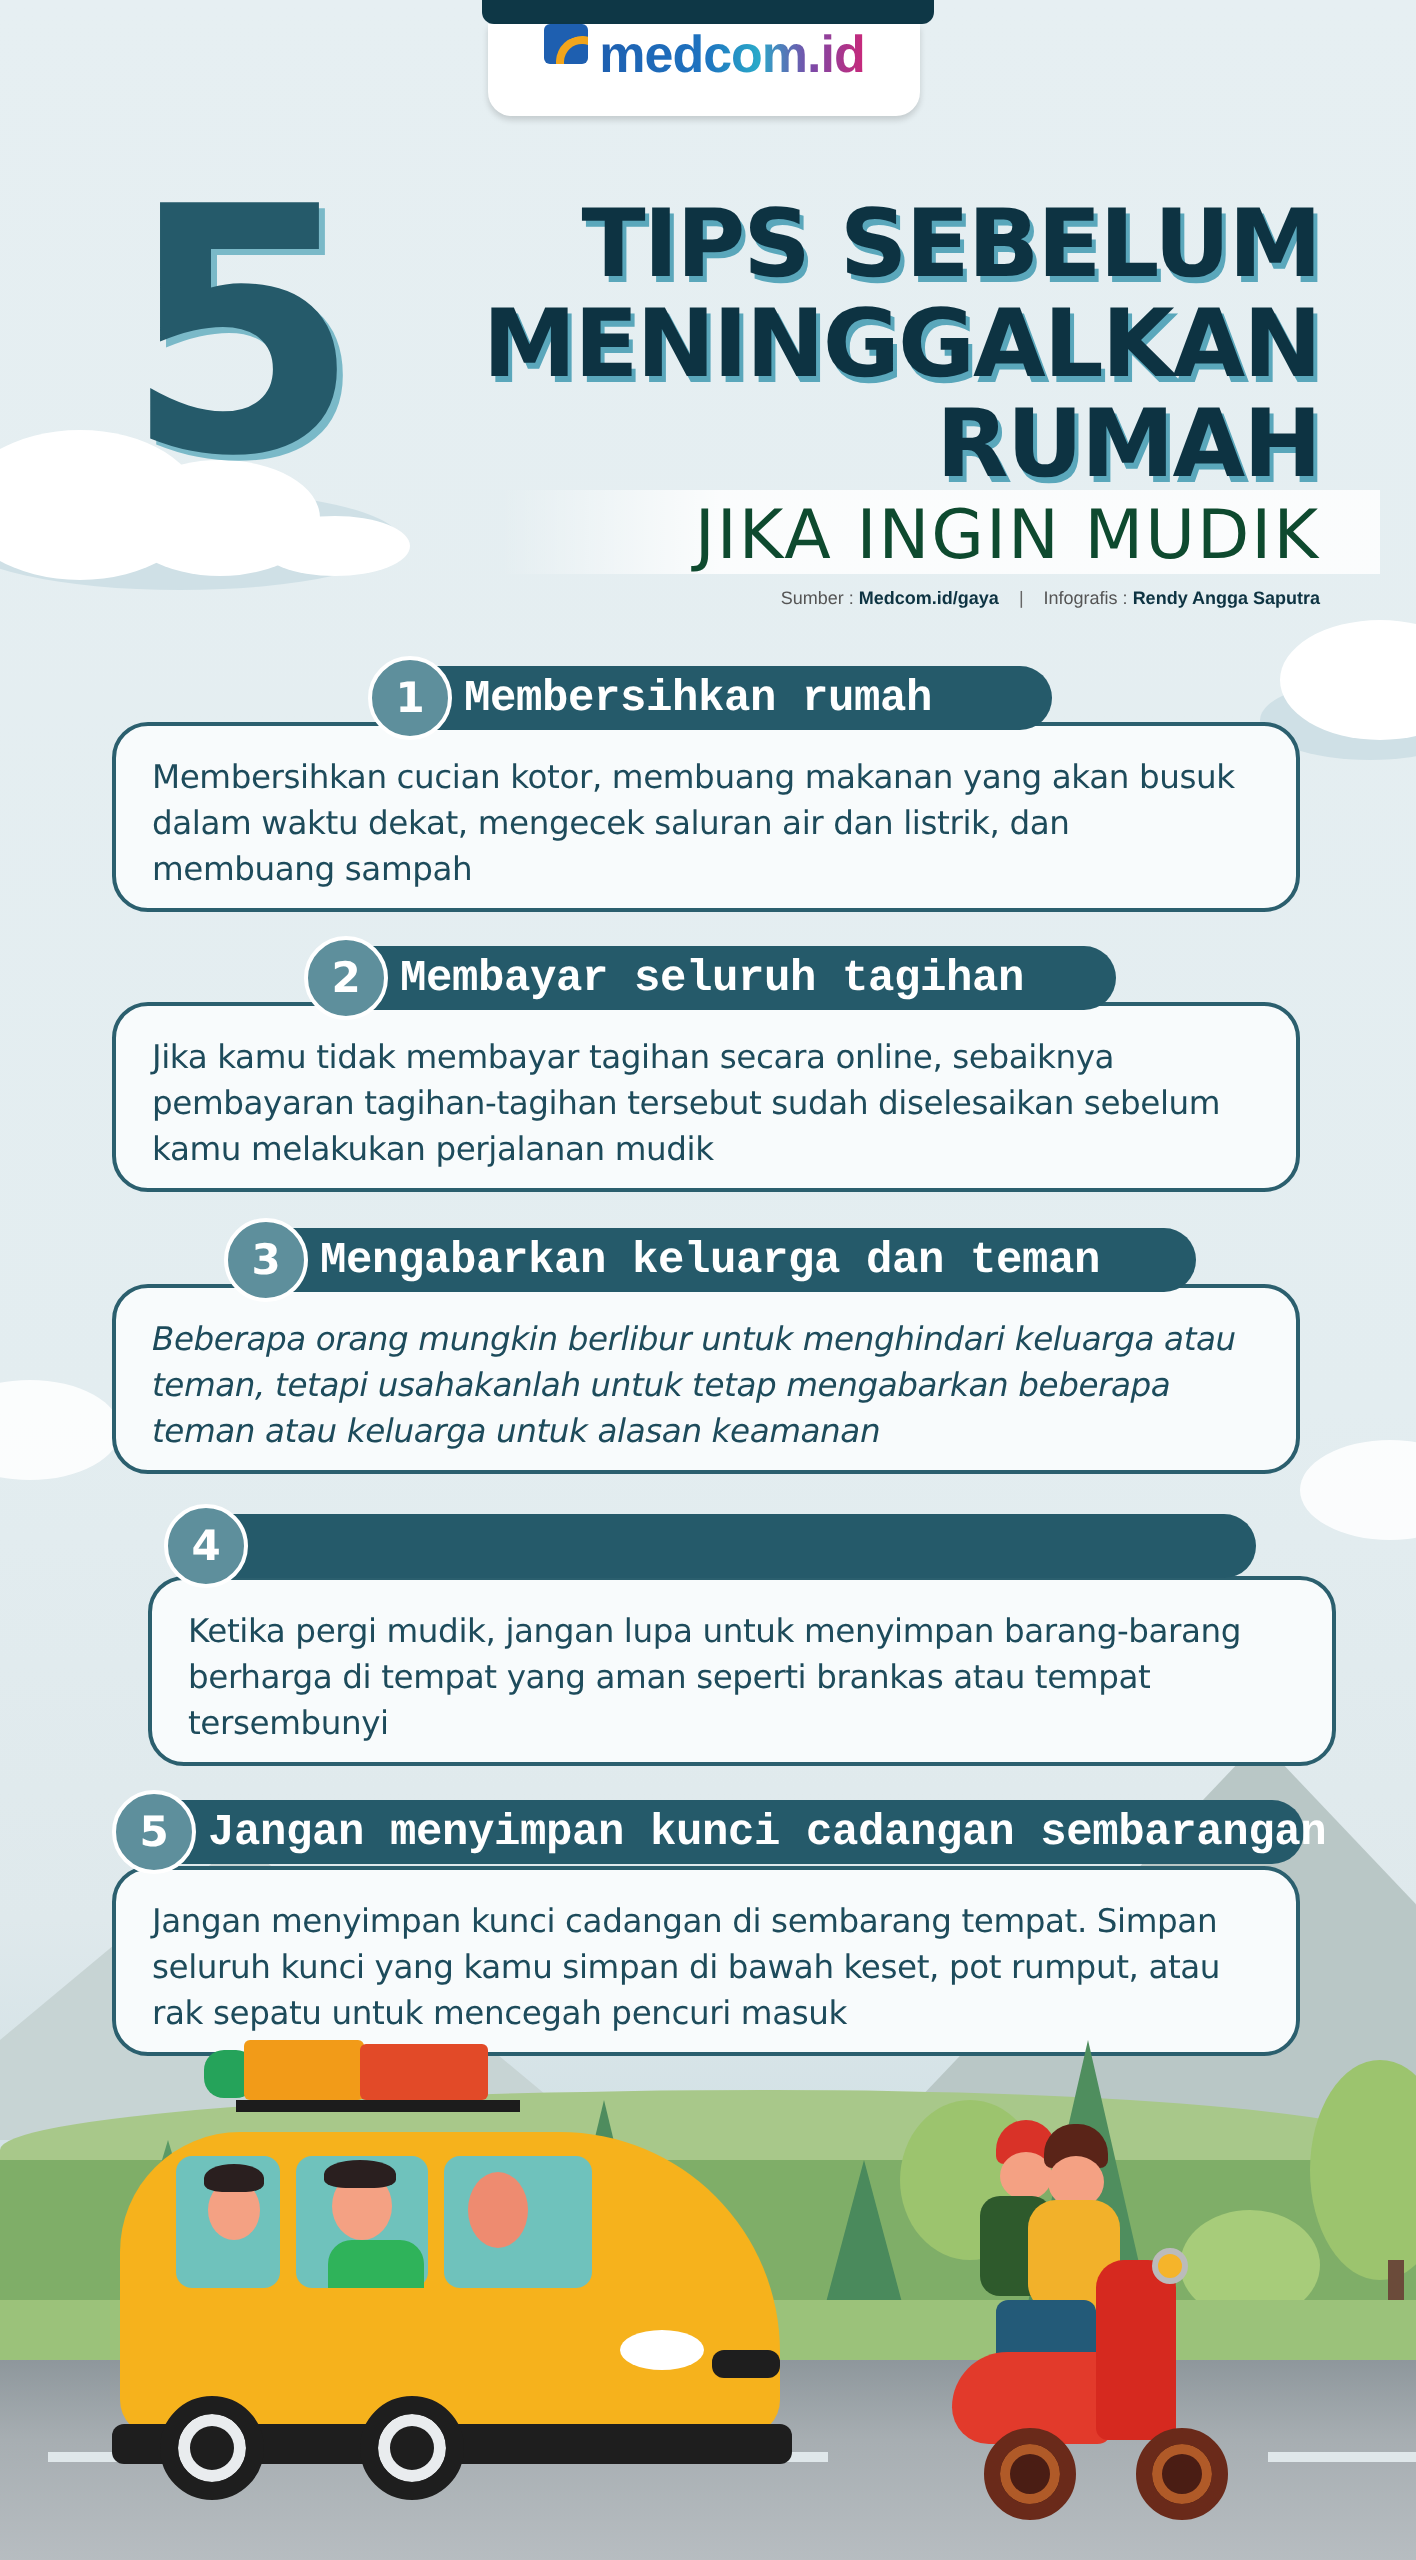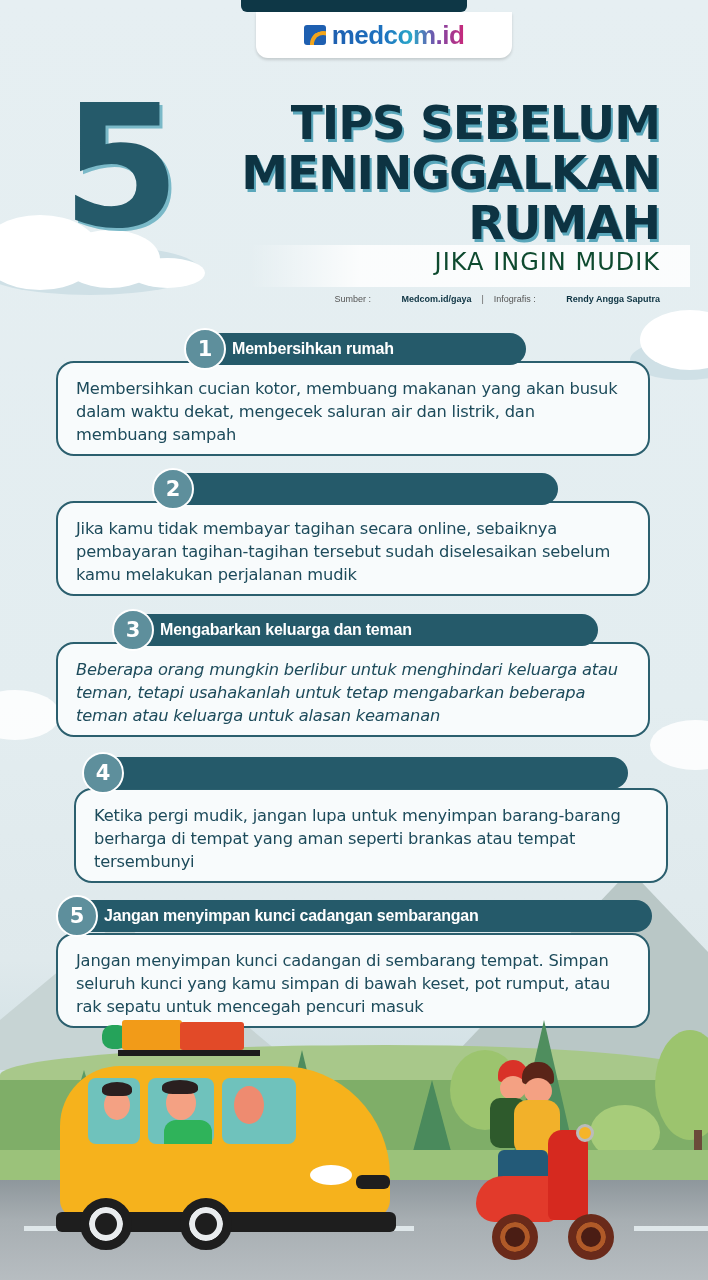--- a/index.html
+++ b/index.html
@@ -6,49 +6,49 @@
   html, body { width: 708px; height: 1280px; overflow: hidden; }
   body {
     position: relative;
     font-family: "DejaVu Sans", sans-serif;
     background: linear-gradient(#e6eff2 0%, #e3edf0 55%, #dfe9ec 75%, #d4e2e6 82%);
   }
   .abs { position: absolute; }
 
   
   .logo-tab-dark { left: 241px; top: 0; width: 226px; height: 12px; background: #0e3746; border-radius: 0 0 6px 6px; }
-  .logo-tab { left: 256px; top: 12px; width: 256px; height: 46px; background: #fff; border-radius: 0 0 12px 12px; box-shadow: 0 2px 3px rgba(0,0,0,0.15); display:flex; align-items:center; justify-content:center; gap:6px; }
+  .logo-tab { left: 244px; top: 12px; width: 216px; height: 46px; background: #fff; border-radius: 0 0 12px 12px; box-shadow: 0 2px 3px rgba(0,0,0,0.15); display:flex; align-items:flex-start; justify-content:center; gap:6px; }
   .logo-mark { width: 22px; height: 20px; background: #1e5fb0; border-radius: 3px; position: relative; overflow: hidden; }
   .logo-mark::after { content:""; position:absolute; left:6px; top:6px; width:18px; height:18px; border-radius:50%; border:4px solid #f2a51b; border-right-color:transparent; border-bottom-color:transparent; transform: rotate(-20deg); }
   .logo-text { font-family: "Liberation Sans", sans-serif; font-weight: 700; font-size: 26px; letter-spacing: -0.5px;
     background: linear-gradient(90deg, #1e5fb0 0%, #1e73c0 40%, #2aa9c9 60%, #7b4aa8 80%, #c8287a 100%);
     -webkit-background-clip: text; background-clip: text; color: transparent; }
 
   
   .cloud { background: #fff; border-radius: 50%; }
   .cloud-shadow { background: #cfe0e6; border-radius: 50%; }
 
   
   .big-five { left: 62px; top: 92px; font-family: "DejaVu Sans", sans-serif; font-weight: 900; font-size: 170px; line-height: 150px; color: #255a6a;
     text-shadow: 3px 3px 0 #7ab9c8; letter-spacing: -6px; }
   .title-line { right: 48px; font-family: "DejaVu Sans", sans-serif; font-weight: 900; color: #0d3342; text-shadow: 2px 3px 0 #5aa7bb; text-align: right; letter-spacing: -1px; }
   .t1 { top: 98px; font-size: 47px; line-height: 50px; }
   .t2 { top: 148px; font-size: 47px; line-height: 50px; }
   .t3 { top: 198px; font-size: 47px; line-height: 50px; }
   .subtitle-band { left: 250px; top: 245px; width: 440px; height: 42px; background: linear-gradient(90deg, rgba(255,255,255,0), rgba(255,255,255,0.85) 25%, rgba(255,255,255,0.85)); }
-  .subtitle { right: 48px; top: 248px; font-family: "DejaVu Sans", sans-serif; font-size: 24px; color: #0e4a2f; letter-spacing: 1px; font-weight: 400; }
+  .subtitle { right: 48px; top: 248px; font-family: "DejaVu Sans", sans-serif; font-size: 34px; color: #0e4a2f; letter-spacing: 1px; font-weight: 400; }
   .credit { right: 48px; top: 294px; font-size: 9px; color: #555; font-family: "Liberation Sans", sans-serif; }
-  .credit b { color: #0d3342; margin-left: 28px; }
+  .credit b { color: #0d3342; }
   .credit .sep { margin: 0 10px; color: #666; }
 
   
   .card { position: absolute; left: 56px; width: 594px; background: #f8fbfc; border: 2px solid #2b5f6e; border-radius: 18px; padding: 14px 18px 26px 18px; }
   .card-text { font-family: "DejaVu Sans", sans-serif; font-size: 16.3px; line-height: 23px; color: #1d4b5b; letter-spacing: -0.2px; }
   .pill { position: absolute; height: 32px; background: #255a6a; border-radius: 16px; display: flex; align-items: center; padding-left: 44px; padding-right: 20px; }
-  .pill-title { font-family: Liberation Sans, sans-serif; font-weight: 700; font-size: 16px; color: #fff; white-space: nowrap; letter-spacing: -0.2px; }
+  .pill-title { font-family: Liberation Mono, monospace; font-weight: 700; font-size: 22px; color: #fff; white-space: nowrap; letter-spacing: -0.2px; }
   .num-circle { position: absolute; left: -4px; top: -5px; width: 42px; height: 42px; border-radius: 50%; background: #5e8f9c; border: 2.5px solid #fff; display:flex; align-items:center; justify-content:center; }
   .num { font-family: "DejaVu Sans", sans-serif; font-weight: 700; font-size: 21px; color: #fff; }
   .hills-far { left: 0; top: 1045px; width: 708px; height: 110px; background: #a8c88a; border-radius: 60% 50% 0 0 / 30% 30% 0 0; }
   .hills-near { left: 0; top: 1080px; width: 708px; height: 80px; background: #7fae68; }
   .grass-strip { left: 0; top: 1150px; width: 708px; height: 32px; background: #9bc27a; }
   .road { left: 0; top: 1180px; width: 708px; height: 100px; background: linear-gradient(#8e979c, #a7aeb2 40%, #b7bdc1); }
   .lane { height: 5px; background: #dfe7ea; top: 1226px; }
   .tree { width: 0; height: 0; border-left: 24px solid transparent; border-right: 24px solid transparent; border-bottom: 80px solid #4e8c5e; }
   .trunk { width: 6px; height: 16px; background: #6b4b3a; }
   .bush { background: #9cc46e; border-radius: 50%; }
@@ -111,20 +111,21 @@
   <span class="pill-title">Membersihkan rumah</span>
 </div>
 
 <div class="card" style="top:501px;height:95px;">
   <div class="card-text">Jika kamu tidak membayar tagihan secara online, sebaiknya pembayaran tagihan-tagihan tersebut sudah diselesaikan sebelum kamu melakukan perjalanan mudik</div>
 </div>
 <div class="pill" style="left:156px;top:473px;width:402px;">
   <div class="num-circle">
       <span class="num">2</span>
     </div>
+  <span class="pill-title">Membayar seluruh tagihan</span>
 </div>
 
 <div class="card" style="top:642px;height:95px;font-style:italic;">
   <div class="card-text">Beberapa orang mungkin berlibur untuk menghindari keluarga atau teman, tetapi usahakanlah untuk tetap mengabarkan beberapa teman atau keluarga untuk alasan keamanan</div>
 </div>
 <div class="pill" style="left:116px;top:614px;width:482px;">
   <div class="num-circle">
       <span class="num">3</span>
     </div>
   <span class="pill-title">Mengabarkan keluarga dan teman</span>

